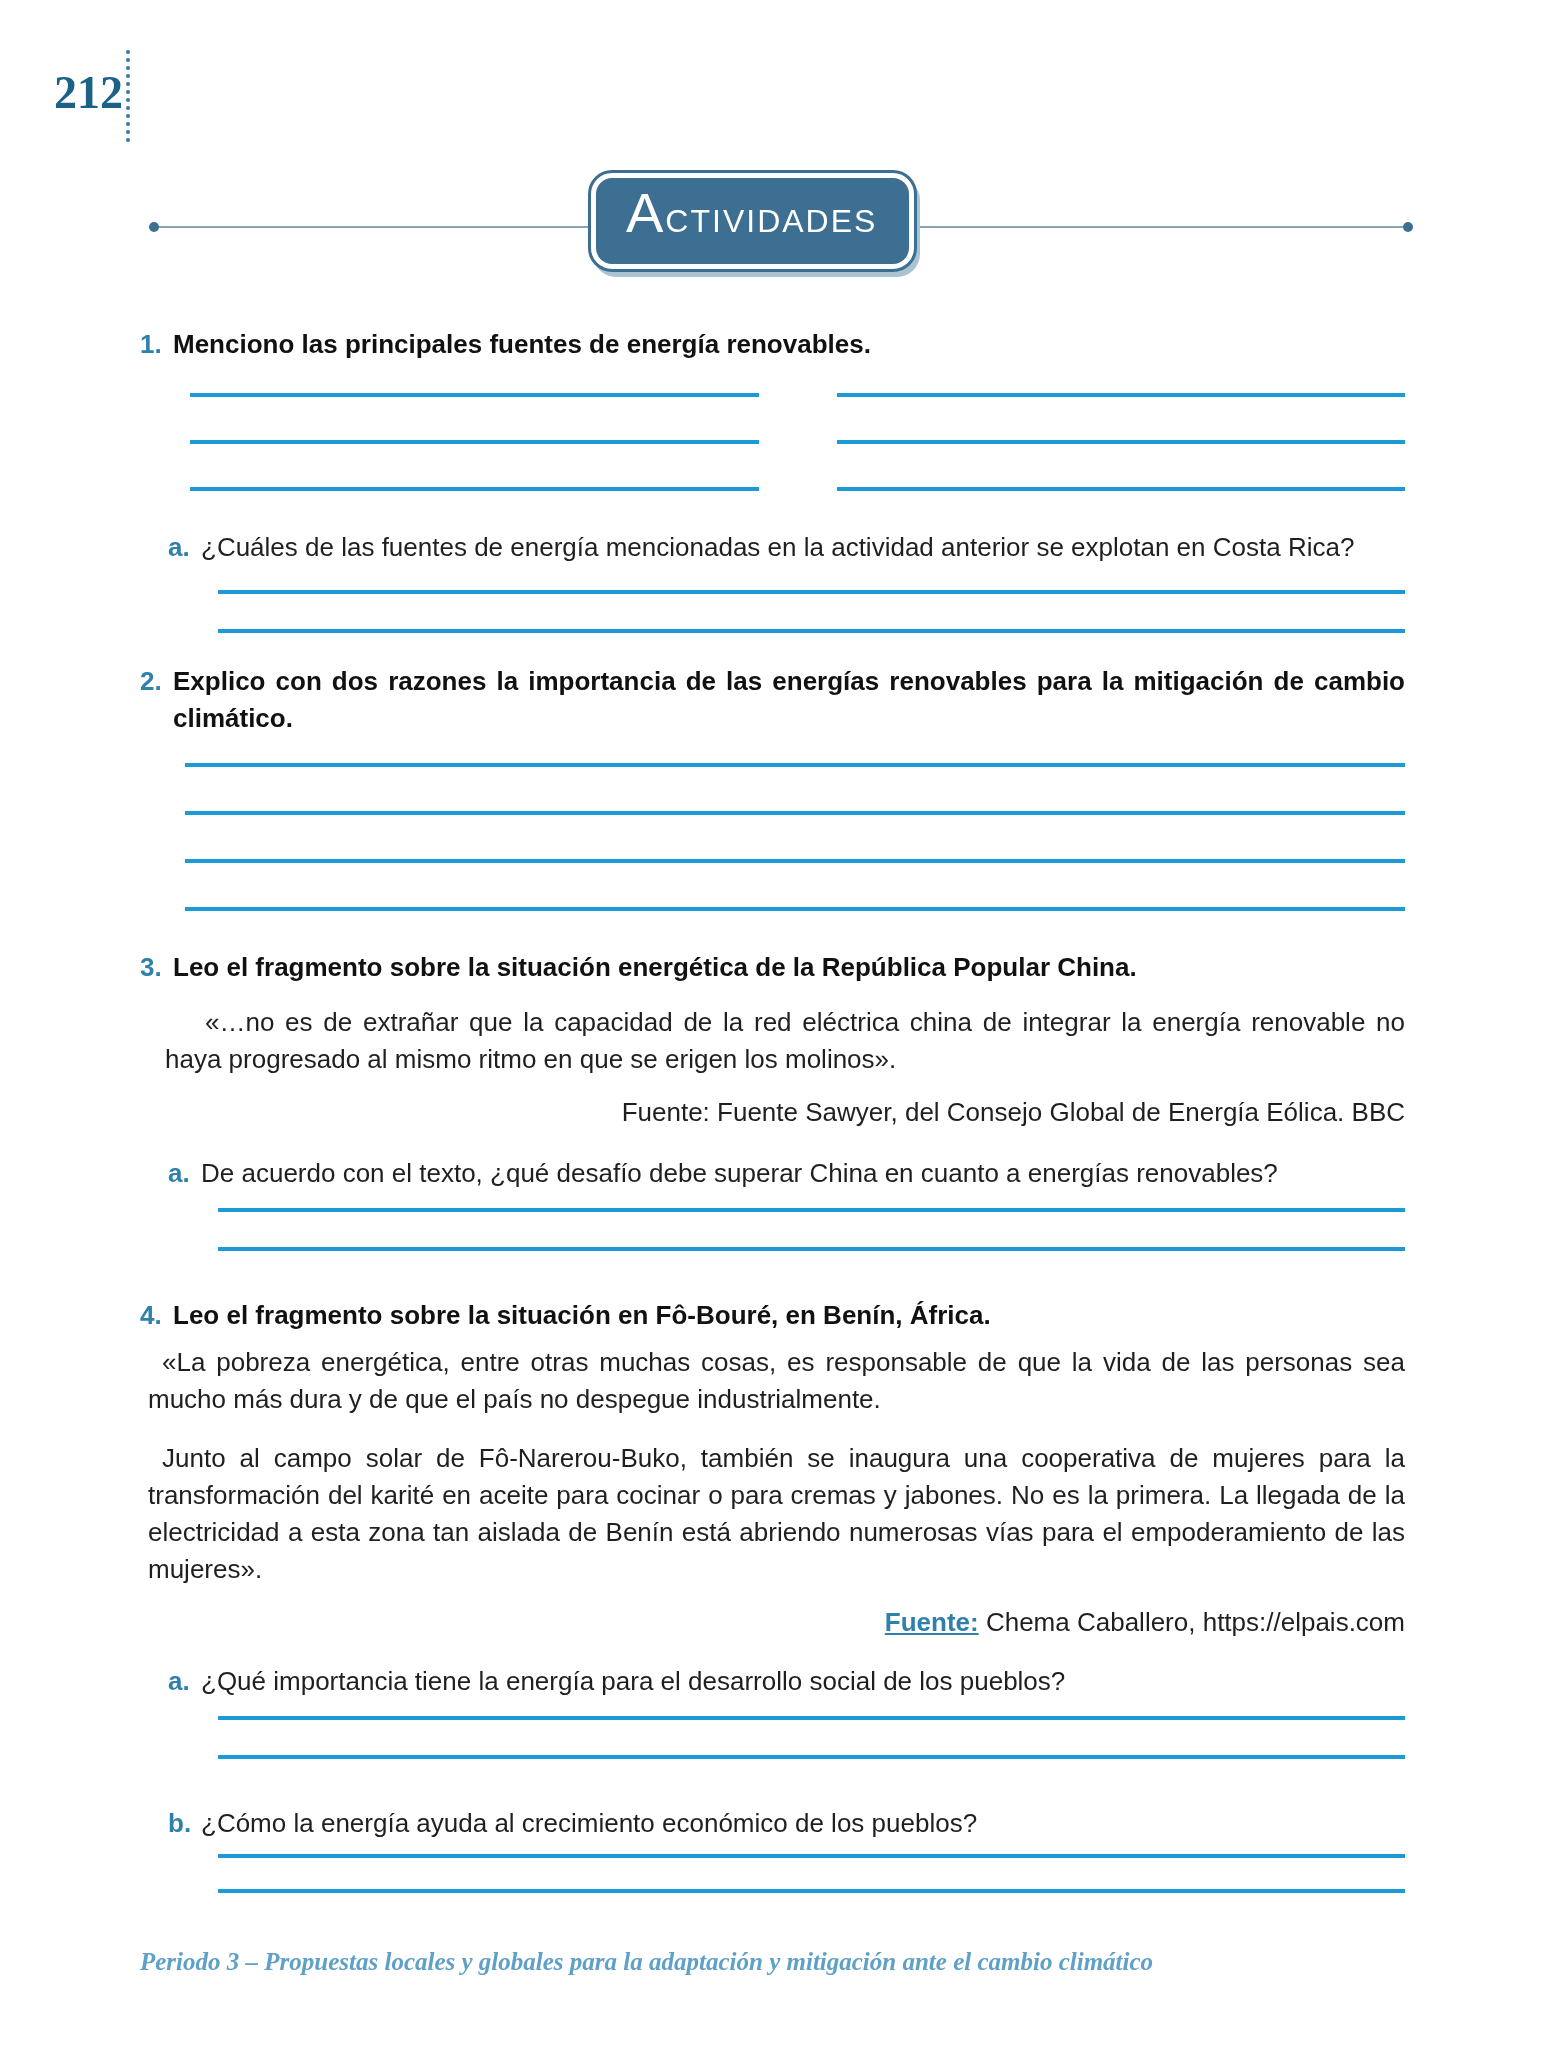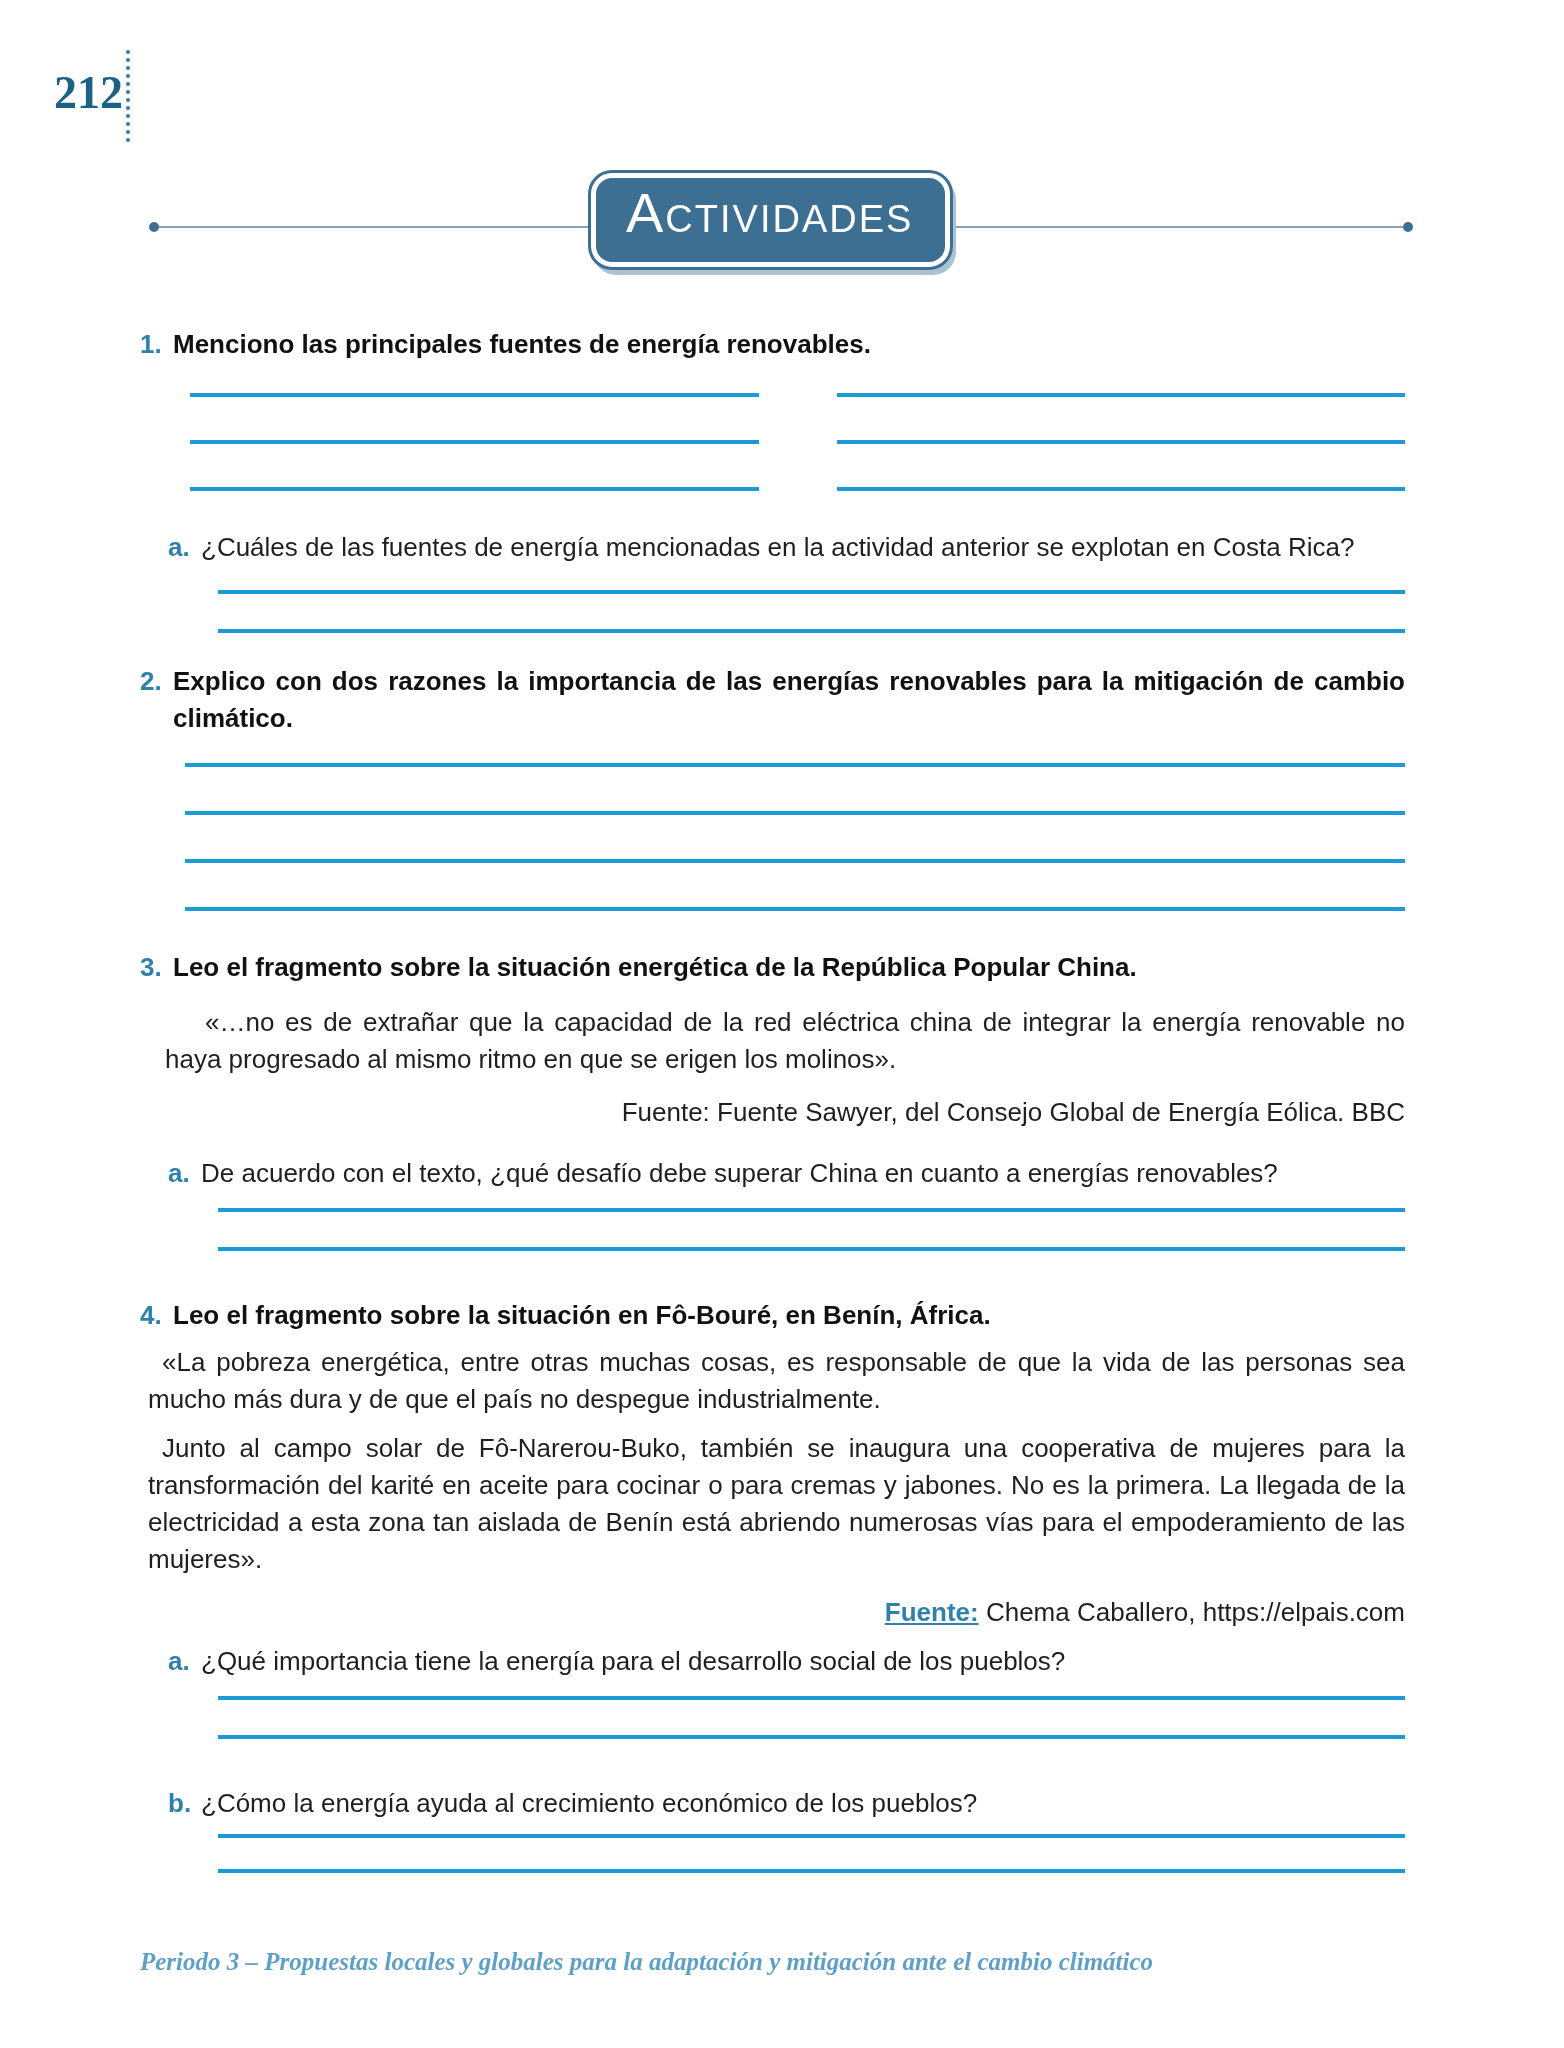--- a/index.html
+++ b/index.html
@@ -32,21 +32,21 @@
   .rule-dot.right { right:-3px; }
   .actividades-outer {
     position:absolute; left:588px; top:170px; z-index:2;
     background:#ffffff; border:3px solid #3c6f92; border-radius:24px; padding:5px;
     box-shadow:4px 6px 0 -1px #aac3d3;
   }
   .actividades-inner {
     background:#3c6f92; border-radius:16px; padding:6px 32px 14px 30px;
   }
   .actividades-title {
-    display:block; color:#ffffff; font-size:38px; letter-spacing:2px;
+    display:block; color:#ffffff; font-size:32px; letter-spacing:2px;
     text-transform:uppercase; line-height:58px;
   }
   .actividades-title::first-letter { font-size:56px; }
 
   
   .content {
     position:absolute; left:140px; top:326px; width:1265px;
     font-size:26px; line-height:37px;
   }
   .act { position:relative; padding-left:33px; }
@@ -64,21 +64,21 @@
   .lines-small-indent { margin-left:45px; }
 
   .quote { margin-left:25px; }
   .quote.ind40 { text-indent:40px; }
   .quote.ind14 { margin-left:8px; text-indent:14px; }
   .source { text-align:right; }
   .source-label { font-weight:bold; color:#2f80ab;text-decoration:underline; }
 
   
   .mt10{margin-top:10px}.mt12{margin-top:12px}.mt16{margin-top:16px}
-  .mt18{margin-top:18px}.mt22{margin-top:12px}.mt24{margin-top:24px}
+  .mt18{margin-top:18px}.mt22{margin-top:22px}.mt24{margin-top:24px}
   .mt26{margin-top:26px}.mt30{margin-top:30px}.mt31{margin-top:31px}
   .mt35{margin-top:35px}.mt38{margin-top:38px}.mt44{margin-top:44px}
   .mt46{margin-top:46px}
 
   .footer {
     position:absolute; left:140px; top:1948px; width:1265px;
     font-family:"Liberation Serif", serif; font-style:italic;
     font-size:25px; color:#5fa0c7;font-weight:bold;
   }
 </style>

